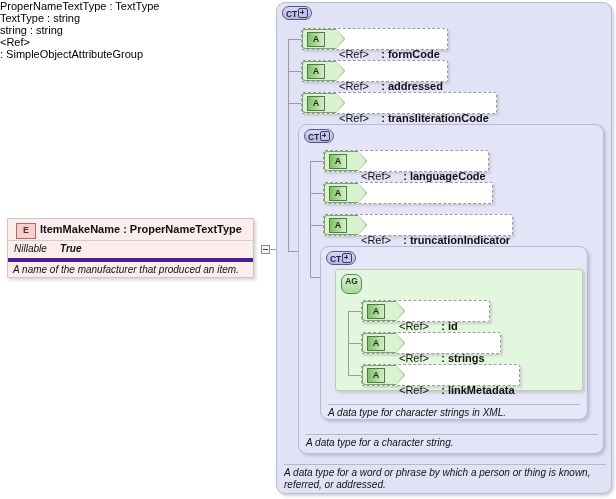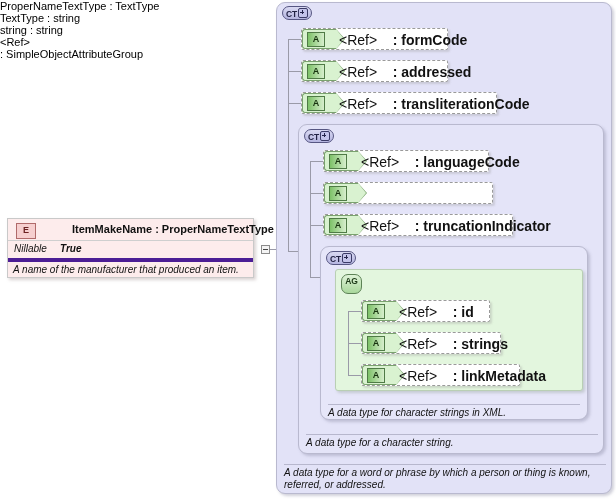--- a/index.html
+++ b/index.html
@@ -121,22 +121,22 @@
   .attr .abadge{
     position:absolute;left:6px;top:4px;
     width:16px;height:13px;
     border:1px solid #4f7a46;
     background:linear-gradient(90deg,#7dc168,#d7efcd);
     font-size:9px;font-weight:bold;line-height:12px;text-align:center;
     color:#17330f;
     z-index:3;
   }
   .attr .txt{
-    position:absolute;top:4px;left:38px;
-    font-size:14px;white-space:nowrap;color:#111;
+    position:absolute;top:20px;left:38px;
+    font-size:11px;white-space:nowrap;color:#111;
     z-index:4;
   }
   .attr .txt .ref{color:#111;}
   .attr .txt .nm{font-weight:bold;color:#111;}
 
   
   .elbox{
     position:absolute;
     box-sizing:border-box;
     border:1px solid #c9c9c9;
@@ -149,21 +149,21 @@
   }
   .elbox .ebadge{
     position:absolute;left:8px;top:4px;
     width:18px;height:14px;
     border:1px solid #b06a6a;
     background:#f6cfcf;
     font-size:9px;font-weight:bold;line-height:13px;text-align:center;color:#6b2222;
   }
   .elbox .etitle{
     position:absolute;left:32px;top:4px;
-    font-size:11px;font-weight:bold;white-space:nowrap;color:#111;margin-left:32px;
+    font-size:11px;font-weight:bold;white-space:nowrap;color:#111;
   }
   .elbox .prow{
     position:relative;height:17px;
     border-bottom:4px solid #4c1d95;
   }
   .elbox .pkey{
     position:absolute;left:6px;top:2px;
     font-style:italic;font-size:10px;color:#111;
   }
   .elbox .pval{

